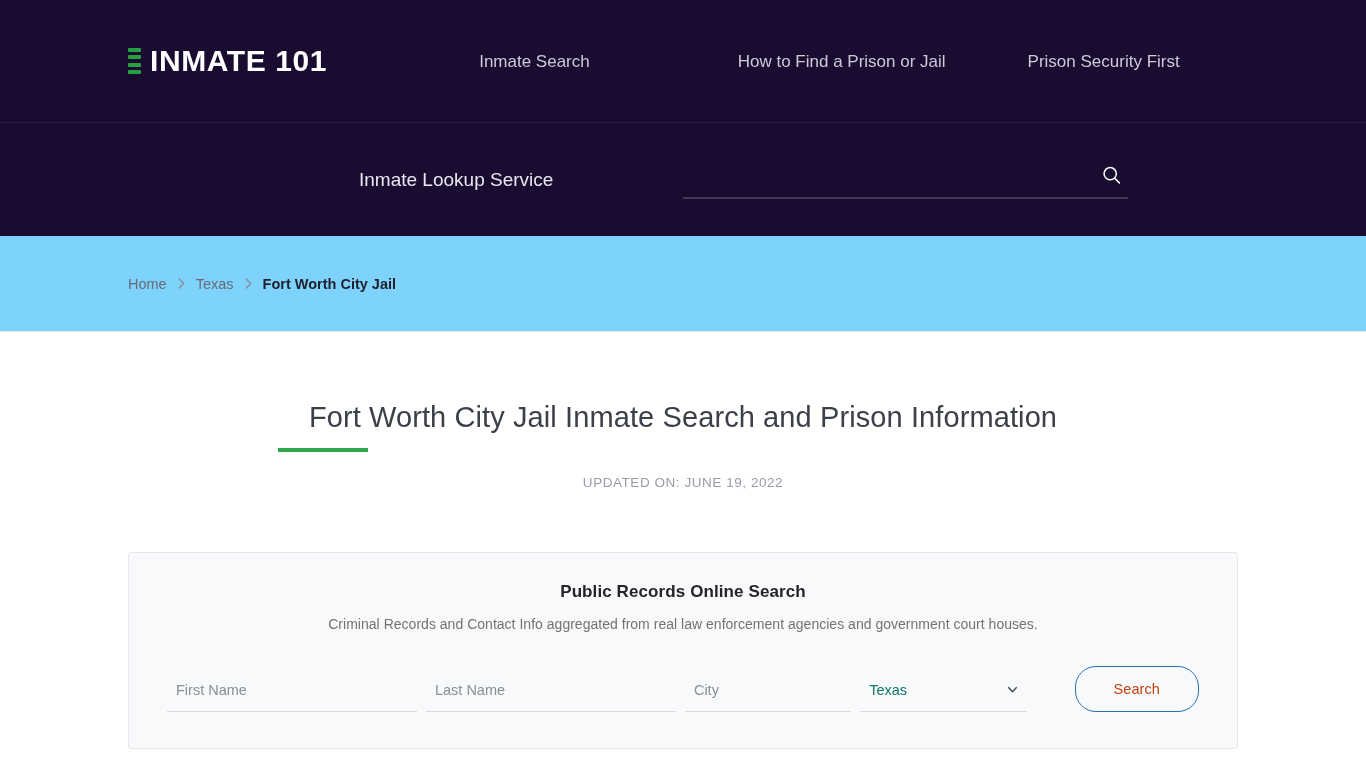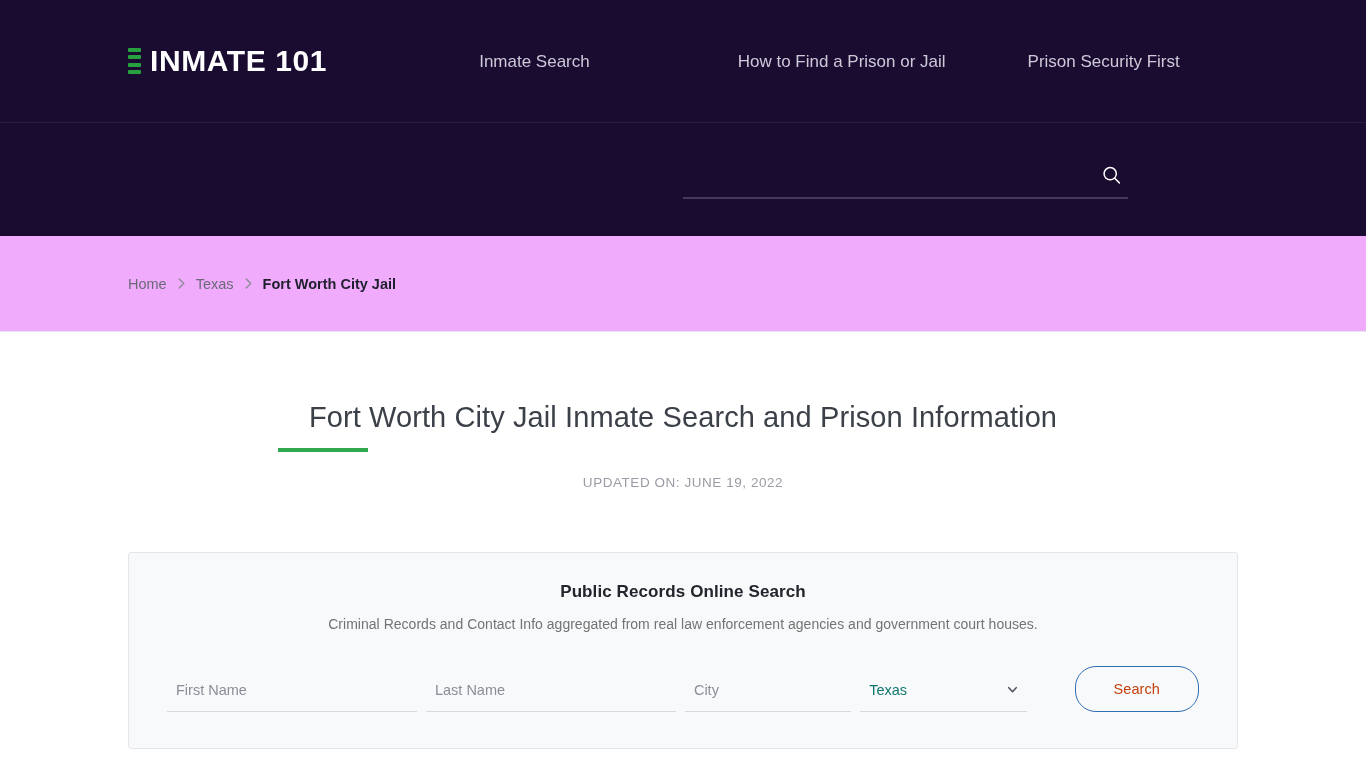--- a/index.html
+++ b/index.html
@@ -127,21 +127,21 @@
     cursor: pointer;
     display: flex;
     align-items: center;
     justify-content: center;
     padding: 0 0 5px 0;
   }
 
   
   .breadcrumb-band {
     height: 96px;
-    background: #f0abfc;
+    background: #7dd3fc;
     border-bottom: 1px solid #e6e6ec;
     display: flex;
     align-items: center;
   }
   .breadcrumb {
     margin-left: 128px;
     display: flex;
     align-items: center;
     font-size: 14.5px;
     gap: 0;
@@ -291,20 +291,21 @@
   <nav class="nav">
     <a href="#">Inmate Search</a>
     <a href="#">How to Find a Prison or Jail</a>
     <a href="#">Prison Security First</a>
   </nav>
 
 </div>
 
 <div class="searchband">
 
+  <span class="searchband-label">Inmate Lookup Service</span>
 
   <div class="search-wrap">
     <input class="search-input" type="text" placeholder="" style="">
     <button class="search-icon-btn">
       <span>
         <svg width="21" height="21" viewBox="0 0 24 24" fill="none" stroke="#ffffff" stroke-width="1.7" stroke-linecap="round">
           <circle cx="10.5" cy="10.5" r="7"></circle>
           <line x1="15.7" y1="15.7" x2="21" y2="21"></line>
         </svg>
       </span>

